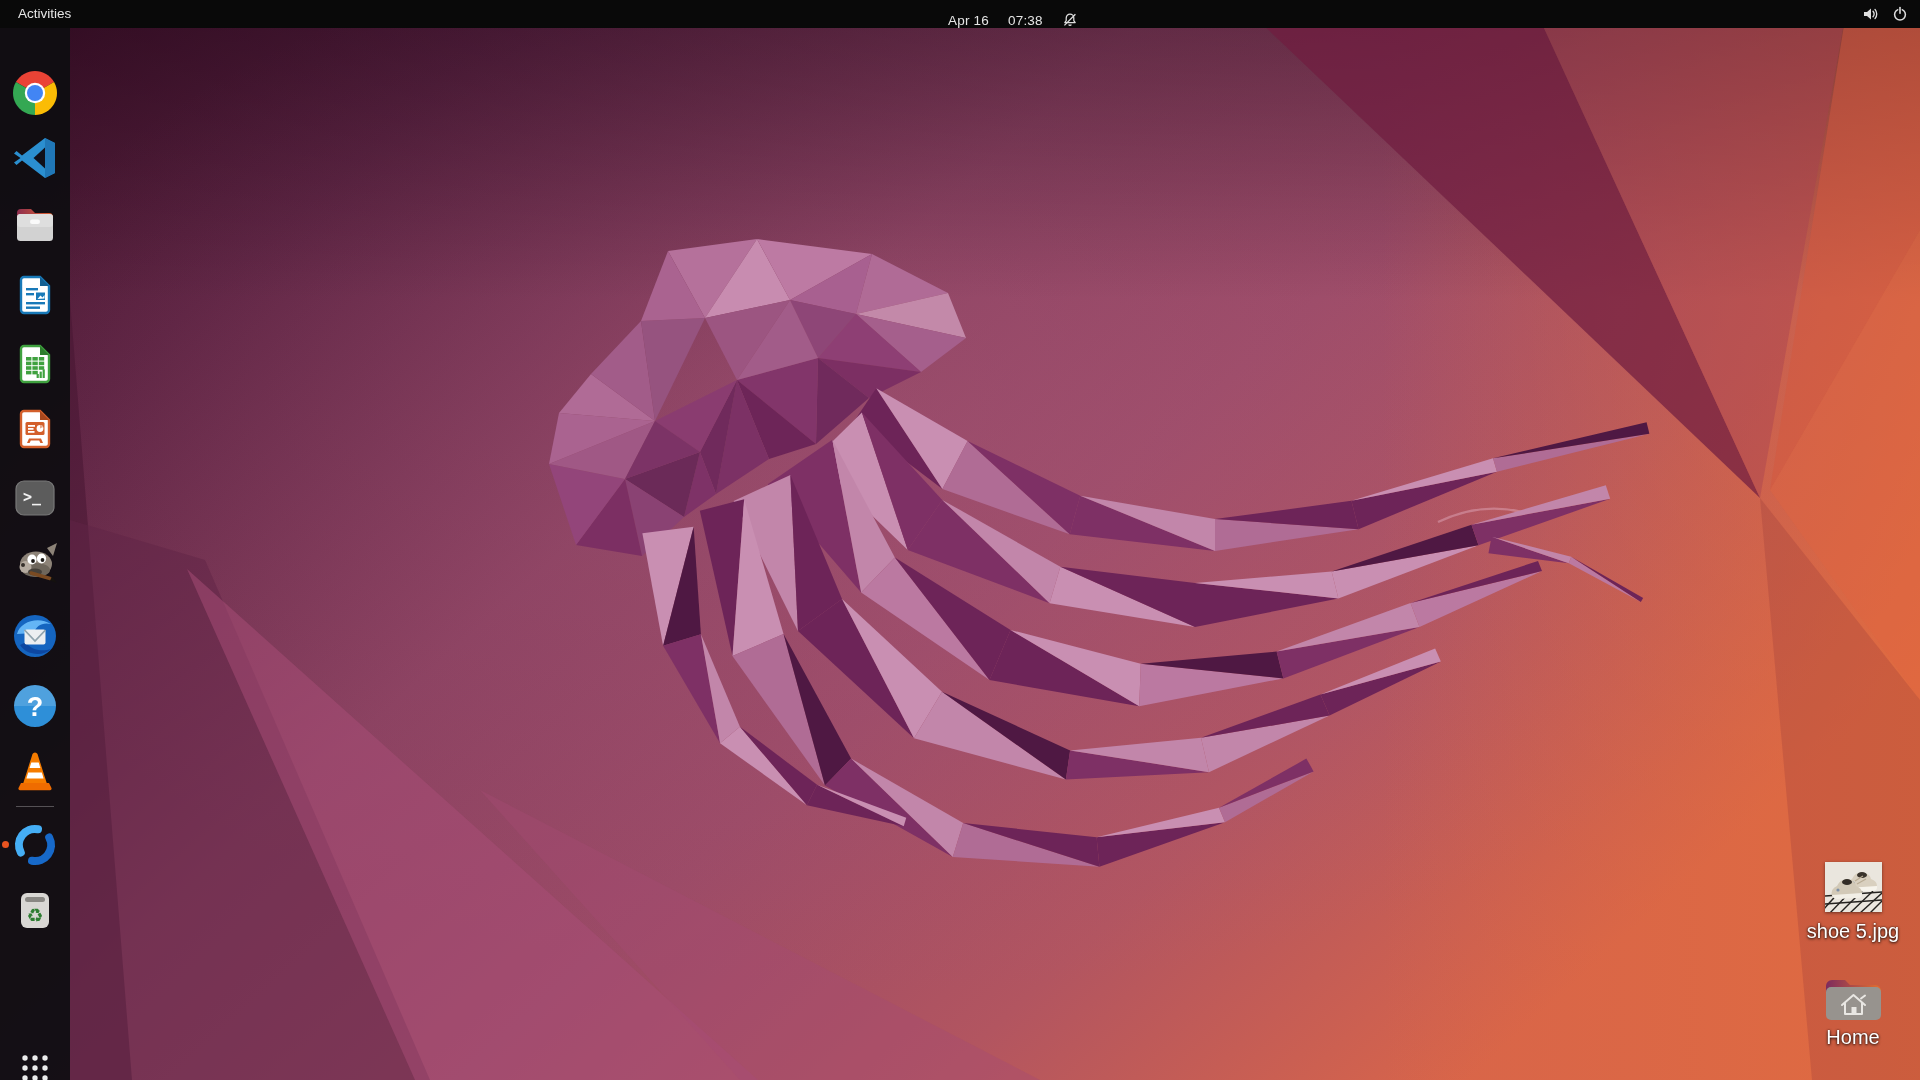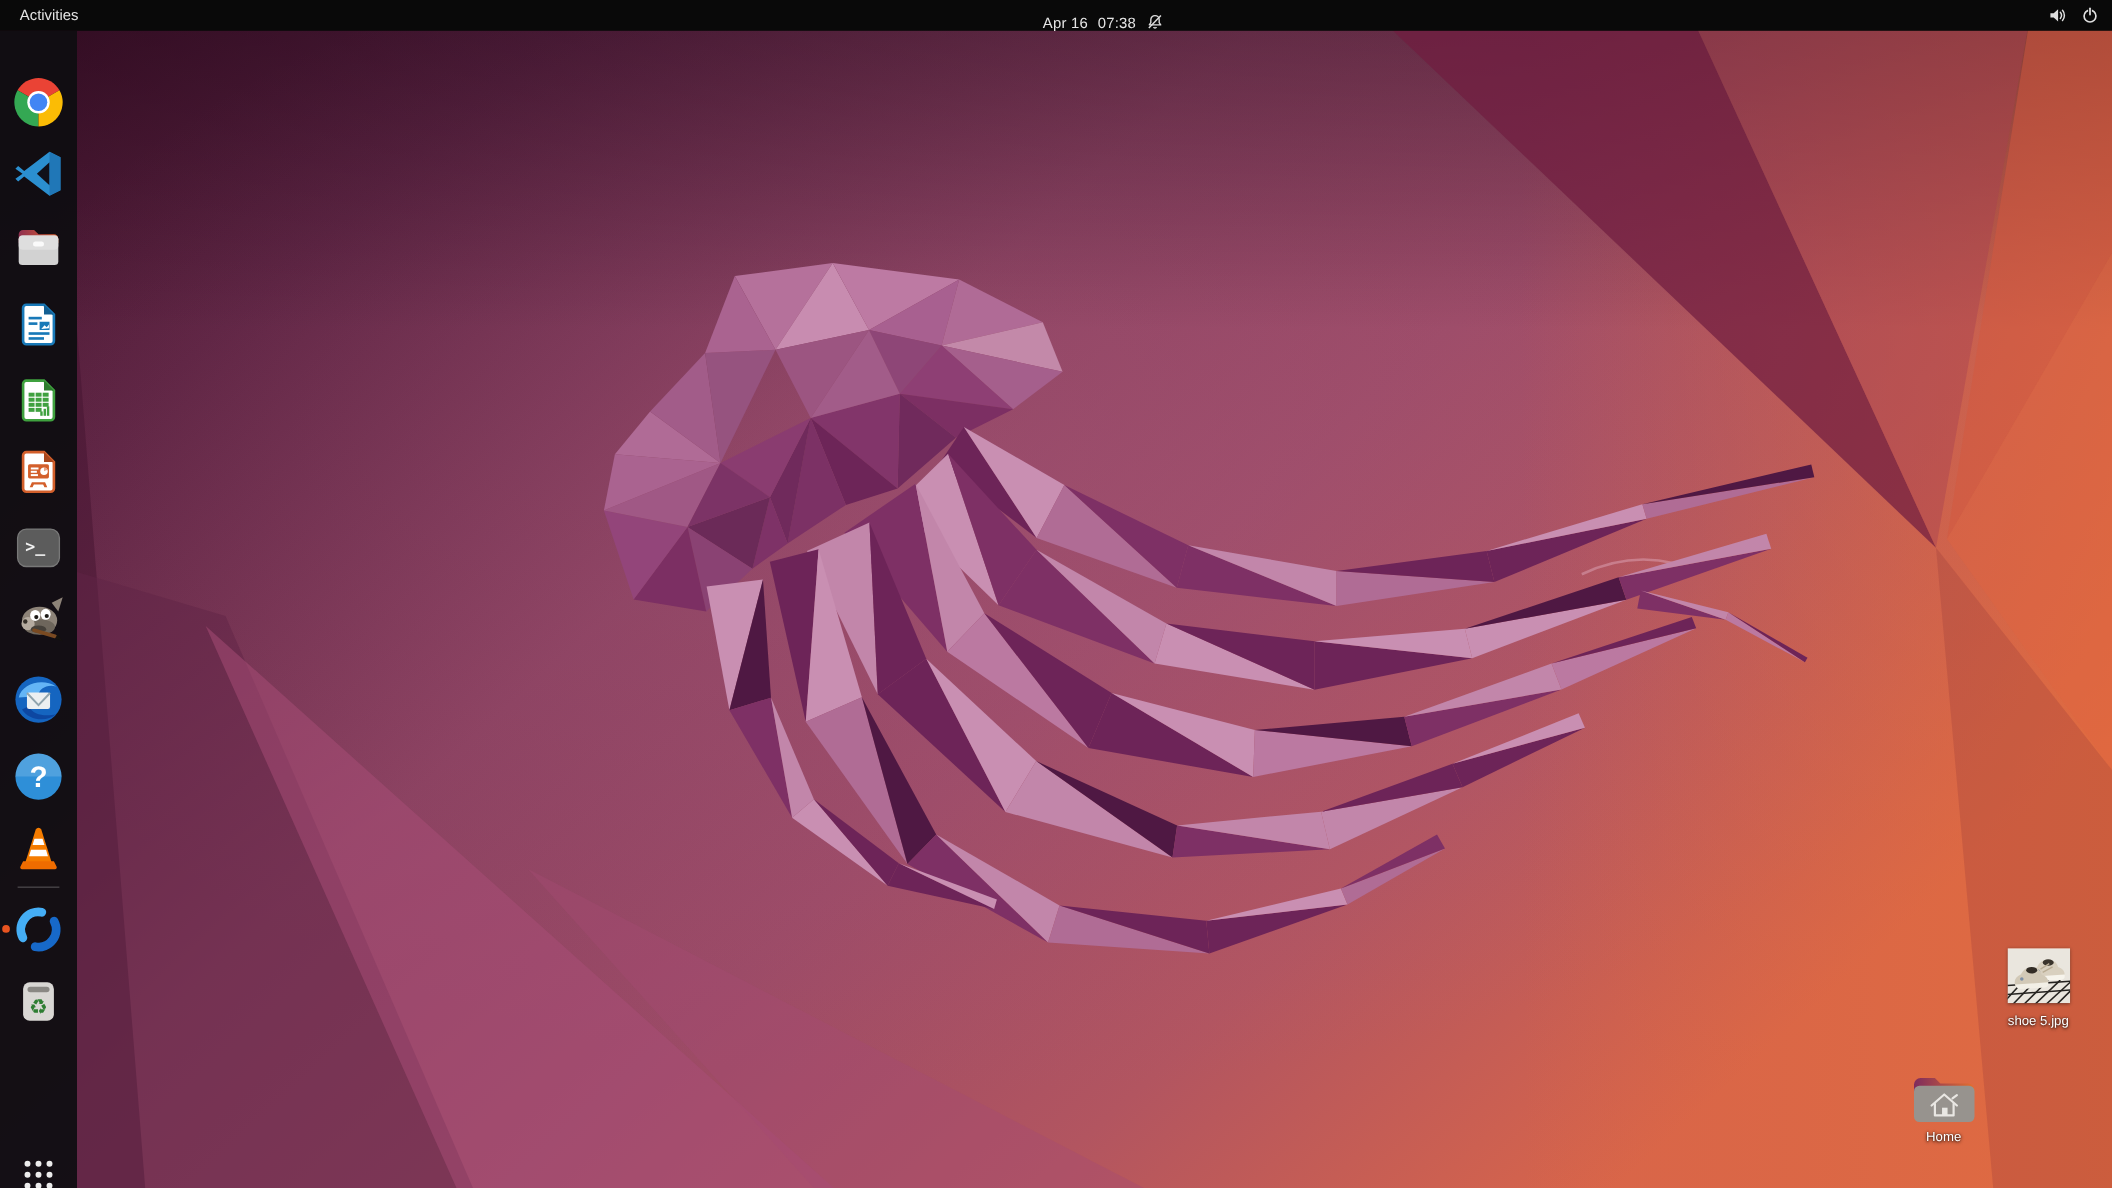--- a/index.html
+++ b/index.html
@@ -3,31 +3,31 @@
 <meta charset="utf-8">
 <style>
   html,body{margin:0;padding:0;width:1920px;height:1080px;overflow:hidden;background:#000;
     font-family:"Liberation Sans","DejaVu Sans",sans-serif;-webkit-font-smoothing:antialiased;}
   .stage{position:relative;width:1920px;height:1080px;overflow:hidden;}
   #wallpaper{position:absolute;left:0;top:0;width:1920px;height:1080px;display:block;}
   
   .topbar{position:absolute;left:0;top:0;width:1920px;height:28px;background:#090909;z-index:40;
     color:#e5e5e5;font-size:13.5px;}
   .activities{position:absolute;left:0;top:0;height:28px;line-height:28px;padding:0 18px;cursor:pointer;}
-  .clockgrp{position:absolute;left:948px;top:0;height:40px;display:flex;align-items:center;gap:9px;cursor:pointer;}
+  .clockgrp{position:absolute;left:948px;top:0;height:40px;display:flex;align-items:center;gap:19px;cursor:pointer;}
   .clockgrp .t{letter-spacing:.2px;}
   .sysarea{position:absolute;right:12px;top:0;height:28px;display:flex;align-items:center;gap:13px;cursor:pointer;}
   
   .dock{position:absolute;left:0;top:28px;width:70px;height:1052px;background:rgba(16,14,18,0.96);z-index:30;}
   .dock-item{position:absolute;left:11px;width:48px;height:48px;cursor:pointer;border-radius:8px;}
   .dock-sep{position:absolute;left:16px;width:38px;height:1px;background:rgba(255,255,255,.28);}
   .run-dot{position:absolute;left:2px;width:7px;height:7px;border-radius:50%;background:#e95420;}
   
   .desk-icon{position:absolute;width:96px;text-align:center;cursor:pointer;z-index:10;}
-  .desk-icon .lbl{margin-top:4px;color:#fff;font-size:12px;text-shadow:0 1px 3px rgba(0,0,0,.85),0 0 2px rgba(0,0,0,.6);}
+  .desk-icon .lbl{margin-top:4px;color:#fff;font-size:20px;text-shadow:0 1px 3px rgba(0,0,0,.85),0 0 2px rgba(0,0,0,.6);}
   .thumb{display:inline-block;box-shadow:0 1px 3px rgba(0,0,0,.45);}
   svg{display:block;}
   .dock-item svg,.desk-icon svg{margin:0 auto;}
 </style>
 </head>
 <body>
 
 <div class="stage">
 
   <svg id="wallpaper" viewBox="0 0 1920 1080" preserveAspectRatio="none">
@@ -397,21 +397,21 @@
       <g transform="translate(-15,7)">
         <path d="M22 27 q-2 -7 5 -10 q4 -8 12 -6 q6 1 7 6 q6 2 6 7 q0 4 -6 4 l-19 1 q-4 0 -5 -2 z" fill="#d2c9b7"></path>
         <ellipse cx="37" cy="13" rx="5" ry="3" fill="#332d26"></ellipse>
         <path d="M22 26 l30 -2 q1 5 -5 5 l-20 1 q-4 0 -5 -4 z" fill="#f2efe6"></path>
         <circle cx="28" cy="21" r="1.6" fill="#7d8fa6"></circle>
       </g>
     </svg>
     <div class="lbl">shoe 5.jpg</div>
   </div>
 
-  <div class="desk-icon" style="left:1719px;top:975px;">
+  <div class="desk-icon" style="left:1805px;top:975px;">
     <svg width="57" height="47" viewBox="0 0 57 47">
       <defs>
           <linearGradient id="htab" x1="0" y1="0" x2="1" y2="0">
         <stop offset="0" stop-color="#7d2b5e"></stop>
             <stop offset="1" stop-color="#e4702e"></stop>
           </linearGradient>
         </defs>
       <path d="M1 11 a6 6 0 0 1 6 -6 h13 l5 5 h25 a6 6 0 0 1 6 6 v4 H1 z" fill="url(#htab)"></path>
       <rect x="1" y="12" width="55" height="33" rx="5" fill="#97938e"></rect>
       <g fill="none" stroke="#e9e7e3" stroke-width="2" stroke-linejoin="round" stroke-linecap="round">

